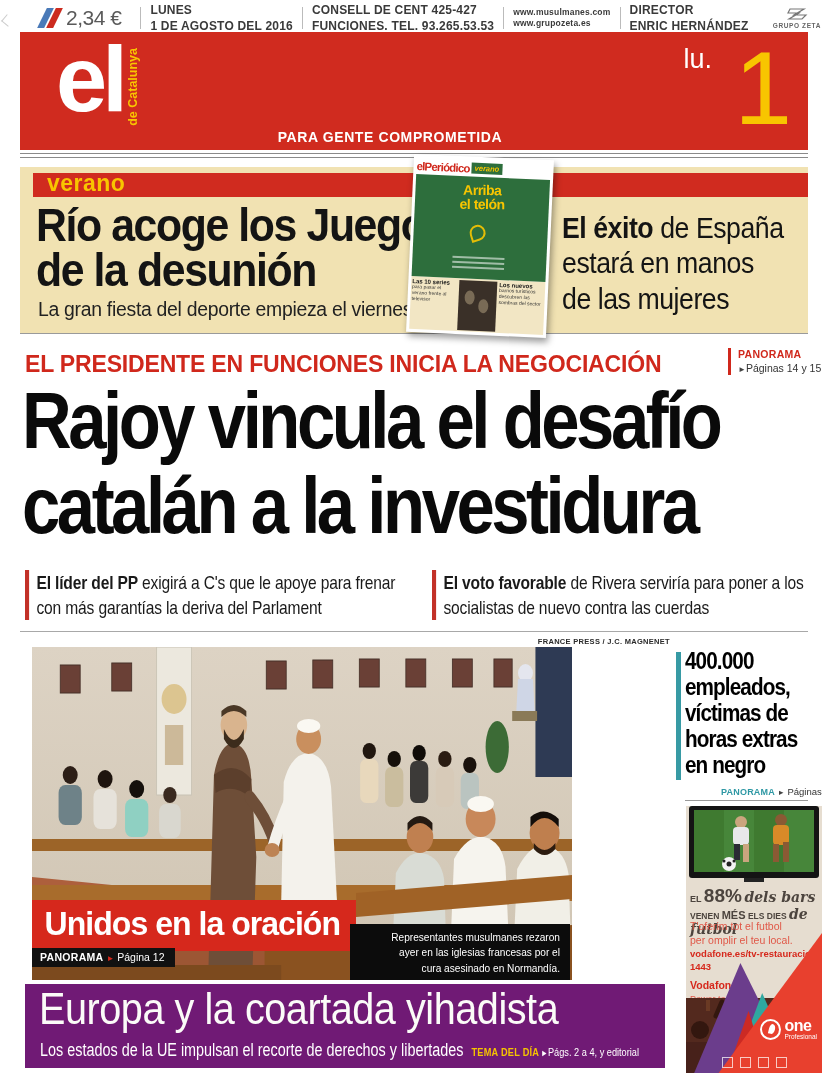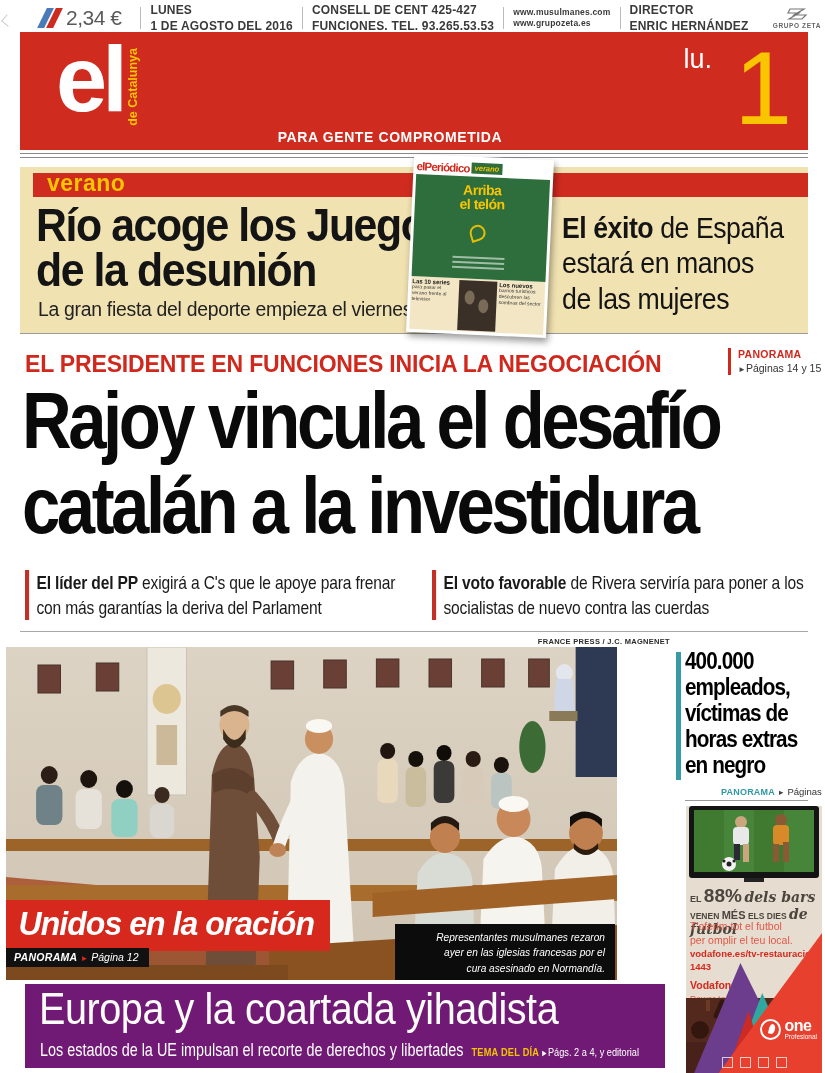--- a/index.html
+++ b/index.html
@@ -68,21 +68,21 @@
   .kicker-ref .mk{font-size:8px;color:#444;}
   
   .headline{position:absolute;left:22px;top:378px;width:790px;color:#0a0a0a;}
   .headline div{font-size:80px;font-weight:bold;letter-spacing:-4px;line-height:85px;transform:scaleX(.86);transform-origin:left top;white-space:nowrap;}
   
   .deck{position:absolute;top:570px;width:470px;font-size:19px;line-height:1.32;letter-spacing:-.2px;color:#1a1a1a;border-left:5px solid #c23128;padding-left:9px;transform:scaleX(.82);transform-origin:left top;}
   .deck-1{left:25px}.deck-2{left:432px}
   .hr2{position:absolute;left:20px;top:631px;width:788px;border-top:1px solid #a8a8a8;}
   
   .credit{position:absolute;left:370px;top:637px;width:300px;text-align:right;font-size:7.5px;font-weight:bold;color:#2a2a2a;letter-spacing:.3px;}
-  .photo{position:absolute;left:6px;top:647px;width:611px;height:333px;overflow:hidden;font-style:italic;}
+  .photo{position:absolute;left:32px;top:647px;width:540px;height:333px;overflow:hidden;}
   .photo svg{display:block;width:100%;height:100%;}
   .photo-title{position:absolute;left:0;top:253px;background:#d6281c;color:#fff;font-size:33px;font-weight:bold;letter-spacing:-1px;padding:5px 16px 8px 13px;transform:scaleX(.97);transform-origin:left top;white-space:nowrap;}
   .photo-ref{position:absolute;left:0;top:301px;background:#111;color:#fff;padding:3px 10px 4px 8px;font-size:10.5px;white-space:nowrap;}
   .photo-ref b{letter-spacing:.3px}
   .photo-ref .mk{color:#d6281c;font-size:8px;}
   .photo-caption{position:absolute;right:2px;top:277px;width:200px;background:#0c0c0c;color:#fff;text-align:right;font-size:11px;line-height:1.4;padding:6px 10px 7px;}
   .photo-caption div{transform:scaleX(.92);transform-origin:right top;white-space:nowrap;}
   
   .right-story{position:absolute;left:685px;top:648px;width:124px;color:#000;}
   .rs-bar{position:absolute;left:-9px;top:4px;width:5px;height:128px;background:#379aa4;}

